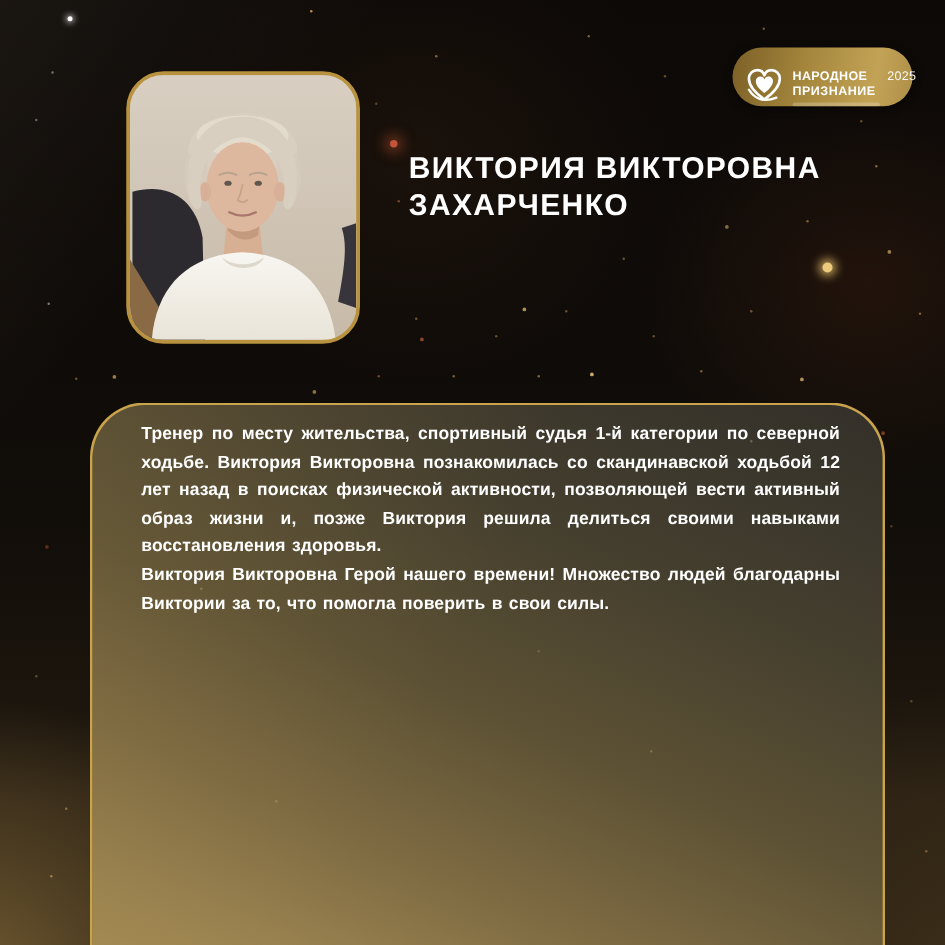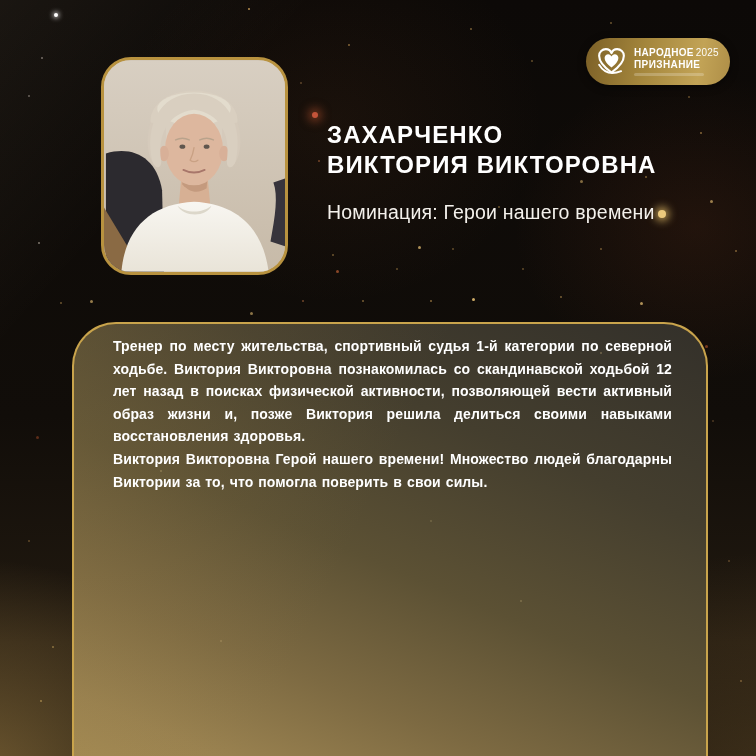--- a/index.html
+++ b/index.html
@@ -56,26 +56,26 @@
     box-shadow:
       600px 352px 0 0 rgba(245,215,150,.3), 160px 470px 0 0 rgba(245,215,150,.28),
       520px 600px 0 0 rgba(245,215,150,.25), 220px 640px 0 0 rgba(245,215,150,.22),
       430px 520px 0 0 rgba(245,215,150,.2);}
   
   .badge{
     position:absolute;top:38px;right:26px;z-index:3;
     width:144px;height:47px;border-radius:24px;
     background:linear-gradient(100deg,#7c6027 0%,#a4863c 40%,#c2a356 78%,#ae8e47 100%);
     box-shadow:0 2px 8px rgba(0,0,0,.45);
-    display:flex;align-items:center;padding-left:9px;box-sizing:border-box;
+    display:flex;align-items:flex-end;padding-left:9px;box-sizing:border-box;
   }
   .badge-heart{width:33px;height:33px;flex:0 0 auto;}
   .badge-text{margin-left:6px;color:#fff;line-height:1;}
   .badge-row1{font-size:10px;font-weight:bold;letter-spacing:.3px;display:flex;align-items:baseline;}
-  .badge-year{font-weight:300;opacity:.95;margin-left:2px;letter-spacing:.2px;}
+  .badge-year{font-weight:300;opacity:.95;margin-left:16px;letter-spacing:.2px;}
   .badge-row2{font-size:10px;font-weight:bold;letter-spacing:.4px;margin-top:2px;}
   .badge-tagline{width:70px;height:3px;margin-top:3px;border-radius:2px;background:rgba(255,255,255,.22);}
   
   .photo{
     position:absolute;left:101px;top:57px;z-index:3;
     width:187px;height:218px;border-radius:30px;
     border:3px solid #b8923f;overflow:hidden;box-sizing:border-box;
     background:#cec3b4;
   }
   .photo svg{display:block;width:100%;height:100%;}
@@ -157,24 +157,23 @@
     <ellipse cx="106" cy="89" rx="3" ry="2.1" fill="#5f564e"></ellipse>
     <path d="M93,90 C92,97 90,101 89,103 M89,103 Q93,106 97,103" fill="none" stroke="#c9a184" stroke-width="1.4" stroke-linecap="round"></path>
     <path d="M82,113 Q93,118.5 104,113" fill="none" stroke="#a8766a" stroke-width="1.9" stroke-linecap="round"></path>
     <path d="M18,218 C22,172 50,148 93,146 C136,148 164,172 170,218 Z" fill="url(#swG)"></path>
     <path d="M76,150 C84,158 102,158 111,150 C106,162 82,162 76,150 Z" fill="#dcd7ca"></path>
   </svg>
 </div>
 
 <div class="title-block">
   <h1 style="margin:0;font-size:inherit;font-weight:inherit;">
+    <span class="title-line">ВИКТОРИЯ ВИКТОРОВНА</span>
     <span class="title-line">ЗАХАРЧЕНКО</span>
-    <span class="title-line">ВИКТОРИЯ ВИКТОРОВНА</span>
   </h1>
-  <div class="nomination">Номинация: Герои нашего времени</div>
 </div>
 
 <div class="bio-box">
     <p>Тренер по месту жительства, спортивный судья 1-й категории по северной ходьбе. Виктория Викторовна познакомилась со скандинавской ходьбой 12 лет назад в поисках физической активности, позволяющей вести активный образ жизни и, позже Виктория решила делиться своими навыками восстановления здоровья.</p>
     <p>Виктория Викторовна Герой нашего времени! Множество людей благодарны Виктории за то, что помогла поверить в свои силы.</p>
   </div>
 
 <div class="sp sp-over"></div>
 
 </body></html>

